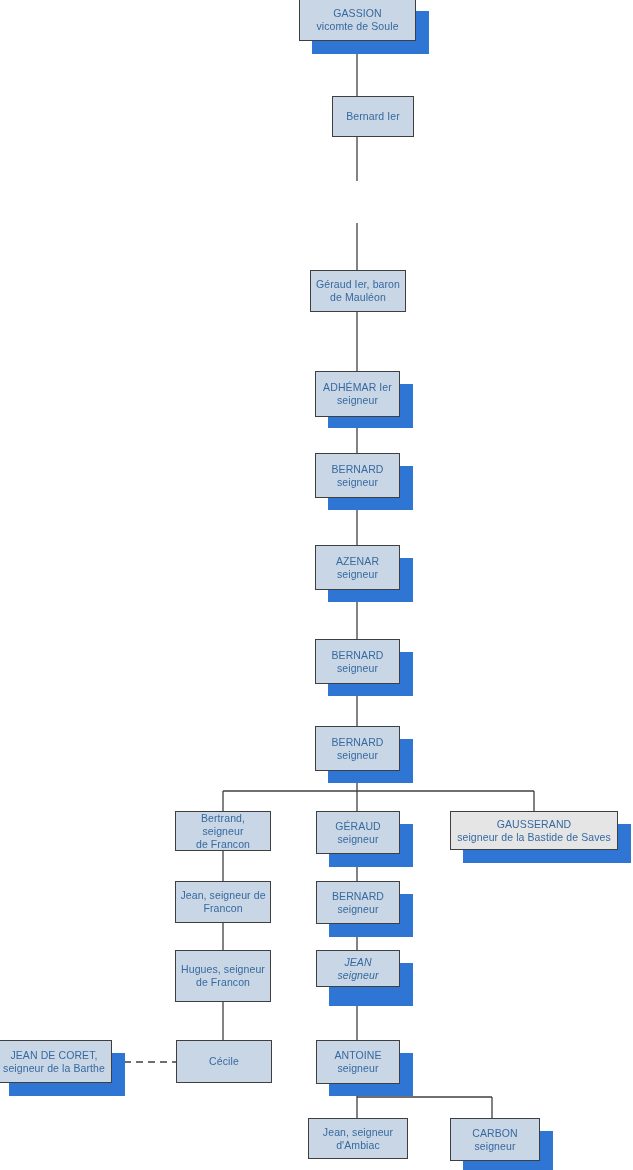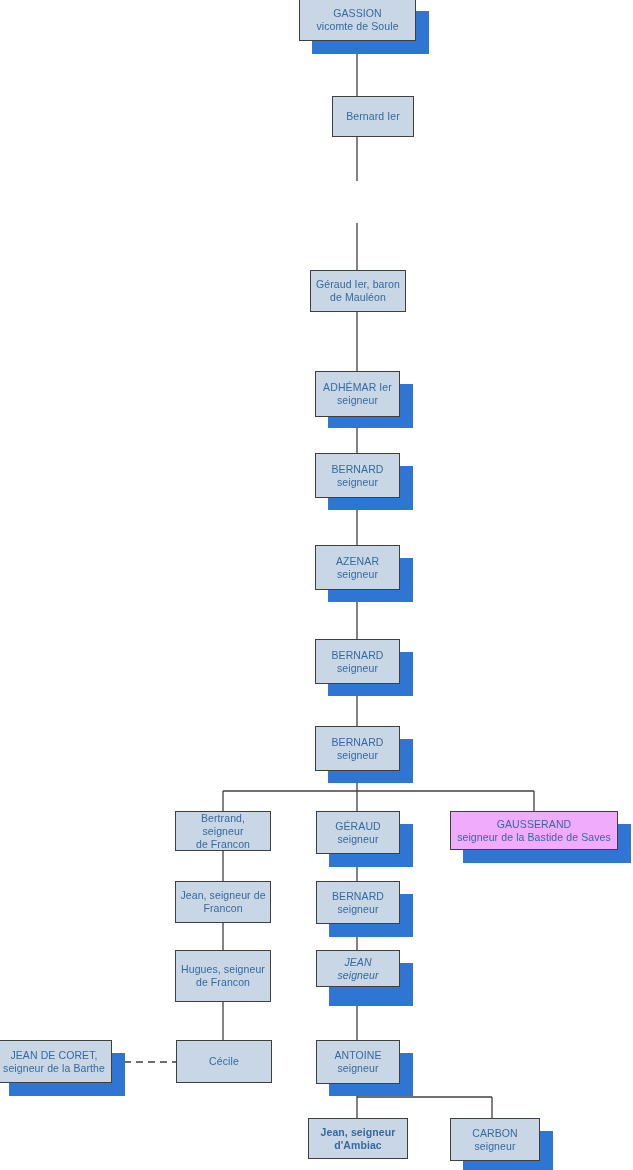--- a/index.html
+++ b/index.html
@@ -129,21 +129,21 @@
 seigneur</span>
     </div>
     <div class="node" style="left: 175px; top: 811px; width: 96px; height: 40px; background: rgb(201, 214, 229); border-color: rgb(63, 63, 63); color: rgb(54, 105, 159);">
       <span class="label">Bertrand, seigneur
 de Francon</span>
     </div>
     <div class="node" style="left: 316px; top: 811px; width: 84px; height: 43px; background: rgb(201, 214, 229); border-color: rgb(63, 63, 63); color: rgb(54, 105, 159); text-align: center;">
       <span class="label">GÉRAUD
 seigneur</span>
     </div>
-    <div class="node" style="left: 450px; top: 811px; width: 168px; height: 39px; background: #f0abfc; border-color: rgb(63, 63, 63); color: rgb(54, 105, 159);">
+    <div class="node" style="left: 450px; top: 811px; width: 168px; height: 39px; background: #e5e5e5; border-color: rgb(63, 63, 63); color: rgb(54, 105, 159);">
       <span class="label">GAUSSERAND
 seigneur de la Bastide de Saves</span>
     </div>
     <div class="node" style="left: 175px; top: 881px; width: 96px; height: 42px; background: rgb(201, 214, 229); border-color: rgb(63, 63, 63); color: rgb(54, 105, 159);">
       <span class="label">Jean, seigneur de
 Francon</span>
     </div>
     <div class="node" style="left: 316px; top: 881px; width: 84px; height: 43px; background: rgb(201, 214, 229); border-color: rgb(63, 63, 63); color: rgb(54, 105, 159);">
       <span class="label">BERNARD
 seigneur</span>
@@ -160,21 +160,21 @@
       <span class="label">JEAN DE CORET,
 seigneur de la Barthe</span>
     </div>
     <div class="node" style="left: 176px; top: 1040px; width: 96px; height: 43px; background: rgb(201, 214, 229); border-color: rgb(63, 63, 63); color: rgb(54, 105, 159);">
       <span class="label">Cécile</span>
     </div>
     <div class="node" style="left: 316px; top: 1040px; width: 84px; height: 44px; background: rgb(201, 214, 229); border-color: rgb(63, 63, 63); color: rgb(54, 105, 159);">
       <span class="label">ANTOINE
 seigneur</span>
     </div>
-    <div class="node" style="left: 308px; top: 1118px; width: 100px; height: 41px; background: rgb(201, 214, 229); border-color: rgb(63, 63, 63); color: rgb(54, 105, 159); font-weight: bold;">
+    <div class="node" style="left: 308px; top: 1118px; width: 100px; height: 41px; background: rgb(201, 214, 229); border-color: rgb(63, 63, 63); color: rgb(54, 105, 159);">
       <span class="label">Jean, seigneur
 d'Ambiac</span>
     </div>
     <div class="node" style="left: 450px; top: 1118px; width: 90px; height: 43px; background: rgb(201, 214, 229); border-color: rgb(63, 63, 63); color: rgb(54, 105, 159);">
       <span class="label">CARBON
 seigneur</span>
     </div>
   </div>
 
 </body></html>

